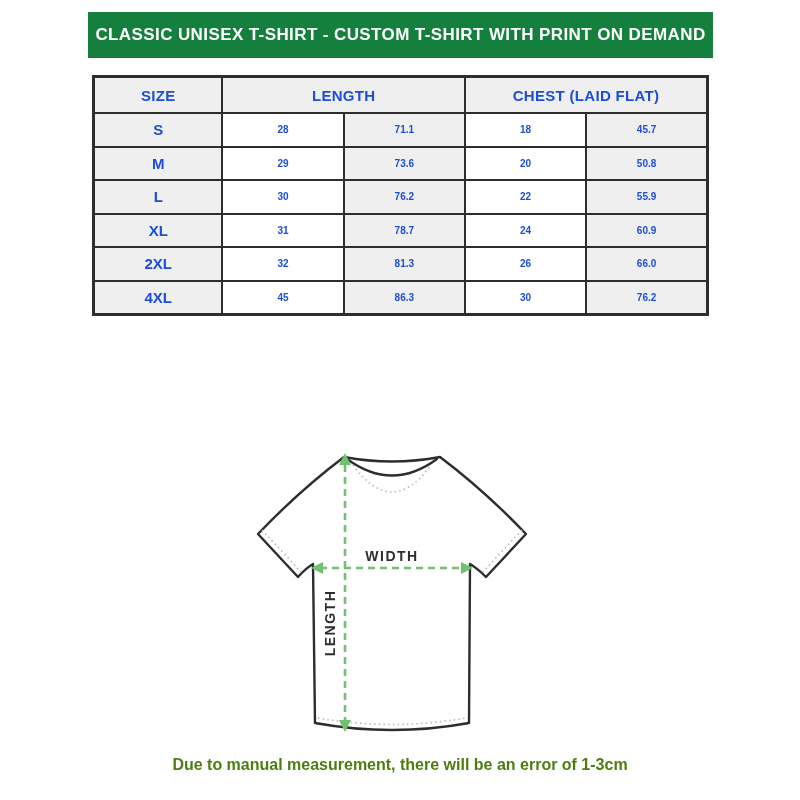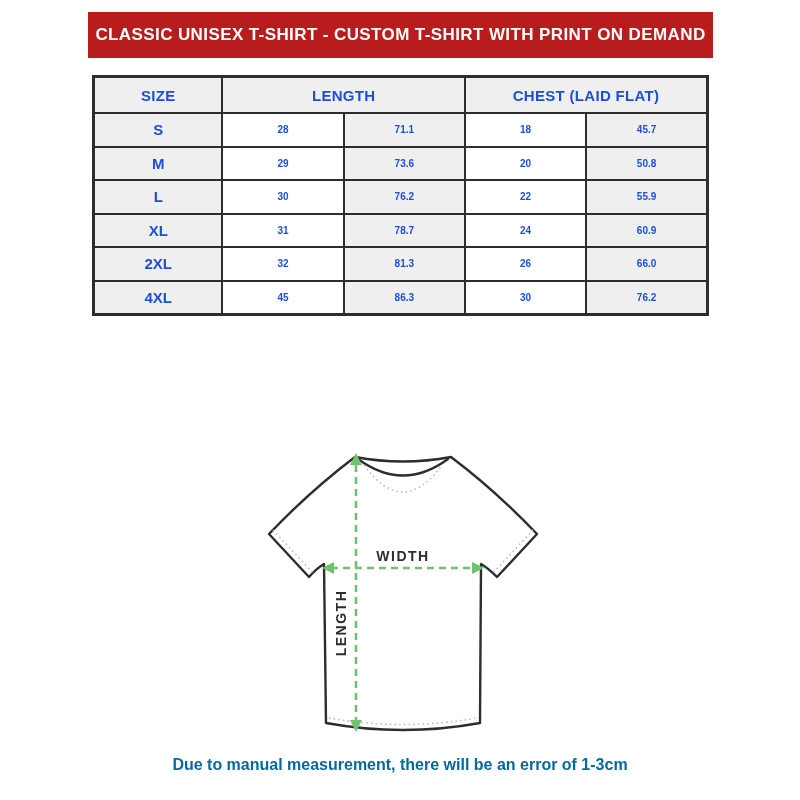--- a/index.html
+++ b/index.html
@@ -2,42 +2,42 @@
 <html><head>
 <meta charset="utf-8">
 <style>
   html,body{margin:0;padding:0;background:#ffffff;}
   .canvas{
     position:relative;width:800px;height:800px;background:#ffffff;overflow:hidden;
     font-family:"Liberation Sans",sans-serif;color:#1c1c1c;
   }
   .banner{
     position:absolute;left:88px;top:12px;width:625px;height:46px;
-    background:#b91c1c;color:#ffffff;display:flex;align-items:center;justify-content:center;
+    background:#15803d;color:#ffffff;display:flex;align-items:center;justify-content:center;
     font-weight:bold;font-size:17px;letter-spacing:.4px;white-space:nowrap;
   }
   table.size-chart{
     position:absolute;left:92px;top:75px;width:617px;
     border-collapse:collapse;table-layout:fixed;
     border:3px solid #2D2D2D;
   }
   .size-chart th,.size-chart td{
     border:2px solid #2D2D2D;text-align:center;vertical-align:middle;
     font-size:15px;color:#1d4ed8;padding:0;
   }
   .size-chart th{height:34px;background:#F0EFEF;font-weight:bold;letter-spacing:.3px;}
   .size-chart td{height:31.5px;}
   .size-chart td.grey{background:#F0EFEF;}
   .size-chart td.white{background:#ffffff;}
   .size-chart td.sz{font-weight:bold;}
   .size-chart td.num{font-weight:600;font-size:10px;}
-  .shirt-wrap{position:absolute;left:243px;top:435px;width:320px;height:320px;}
+  .shirt-wrap{position:absolute;left:232px;top:435px;width:320px;height:320px;}
   .footnote{
     position:absolute;left:0;top:756px;width:800px;text-align:center;
-    color:#0369a1;font-weight:bold;font-size:16px;
+    color:#4d7c0f;font-weight:bold;font-size:16px;
   }
 </style>
 </head>
 <body>
 
 <div class="canvas">
 
   <div class="banner">
     <span>CLASSIC UNISEX T-SHIRT - CUSTOM T-SHIRT WITH PRINT ON DEMAND</span>
   </div>

